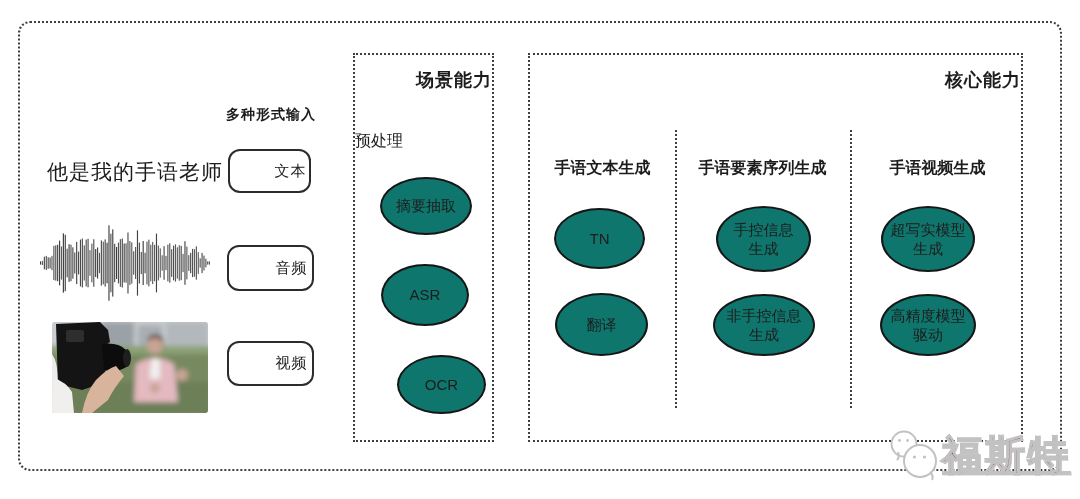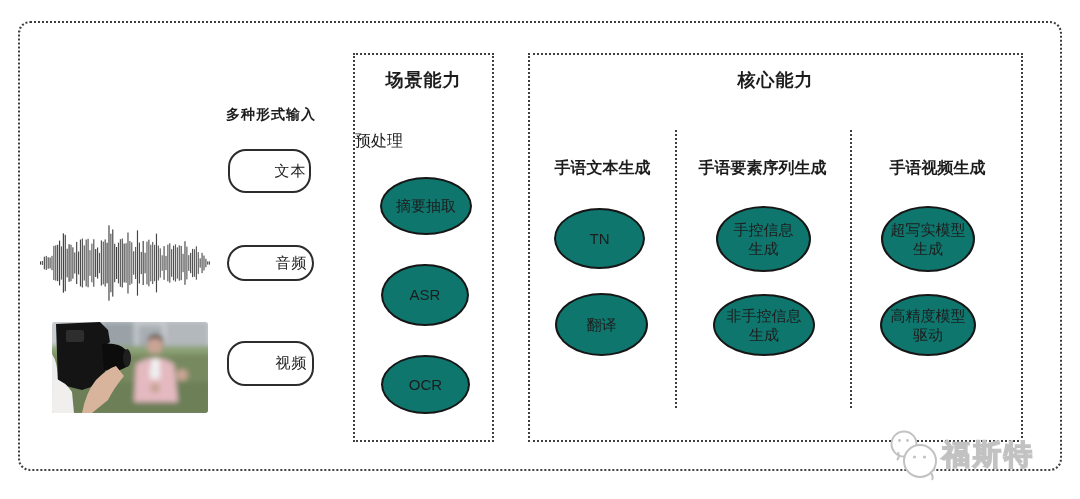--- a/index.html
+++ b/index.html
@@ -8,52 +8,53 @@
     position:relative; width:1080px; height:499px; background:#ffffff;
     font-family:"Liberation Sans","DejaVu Sans",sans-serif; color:#1c1c1c; overflow:hidden;
   }
   .outer-border {
     position:absolute; left:18px; top:21px; width:1044px; height:450px;
     border:2px dotted #3f3f3f; border-radius:12px;
   }
   .dashed-box { position:absolute; border:2px dotted #3f3f3f; background:transparent; }
   .scene-box { left:353px; top:53px; width:141px; height:389px; }
   .core-box  { left:528px; top:53px; width:495px; height:389px; }
-  .box-title { font-weight:bold; font-size:18px; text-align:center; margin-top:13px; letter-spacing:1px; }
+  .box-title { font-weight:bold; font-size:18px; text-align:right; margin-top:13px; letter-spacing:1px; }
   .scene-subtitle { position:absolute; top:76px; left:0; width:100%; font-size:16px; }
   .v-divider { position:absolute; top:75px; height:278px; width:0; border-left:2px dotted #3f3f3f; }
   .col-header { position:absolute; top:103px; text-align:center; font-size:16px; font-weight:600; }
   .ellipse {
     position:absolute; border:2.5px solid #161616; border-radius:50%; background:#0f766e;
     display:flex; flex-direction:column; align-items:center; justify-content:center;
     text-align:center; font-size:15px; line-height:1.3;
   }
   .io-box {
-    position:absolute; border:2px solid #2c2c2c; border-radius:18px; background:#ffffff;
+    position:absolute; border:2px solid #2c2c2c; border-radius:12px; background:#ffffff;
     display:flex; align-items:center; justify-content:center; font-size:15px; letter-spacing:1px;padding-left:42px;
   }
   .input-heading { position:absolute; left:210px; top:106px; width:122px; text-align:center;
     font-size:14px; font-weight:bold; letter-spacing:1px; }
   .sample-text { position:absolute; left:47px; top:158px; font-size:21px; letter-spacing:1px; }
   .waveform { position:absolute; left:40px; top:217px; }
   .video-thumb { position:absolute; left:52px; top:322px; border-radius:2px; }
   .watermark { position:absolute; left:888px; top:426px; display:flex; align-items:center; z-index:5; }
   .wm-text {
-    font-size:28px; font-weight:bold; letter-spacing:3px; line-height:1;
-    color:#6d28d9; -webkit-text-stroke:1.4px #c2c2c2; text-shadow:1px 1px 0 #e8e8e8;
+    font-size:40px; font-weight:bold; letter-spacing:3px; line-height:1;
+    color:#7f1d1d; -webkit-text-stroke:1.4px #c2c2c2; text-shadow:1px 1px 0 #e8e8e8;text-decoration:underline;
   }
 </style>
 </head>
 <body>
 
 <div class="canvas">
 
   <div class="outer-border"></div>
 
   <div class="input-heading">多种形式输入</div>
+  <div class="sample-text">他是我的手语老师</div>
 
   <svg class="waveform" width="170" height="92" viewBox="0 0 170 92">
     <g id="wf-bars">
         <rect x="0.00" y="44.40" width="1.15" height="3.20" fill="#3b3b3b" opacity="0.98"></rect>
         <rect x="1.90" y="43.96" width="1.15" height="4.07" fill="#3b3b3b" opacity="0.82"></rect>
         <rect x="3.80" y="39.72" width="1.15" height="12.56" fill="#3b3b3b" opacity="0.91"></rect>
         <rect x="5.70" y="38.90" width="1.15" height="14.19" fill="#3b3b3b" opacity="0.88"></rect>
         <rect x="7.60" y="40.24" width="1.15" height="11.52" fill="#3b3b3b" opacity="0.89"></rect>
         <rect x="9.50" y="40.55" width="1.15" height="10.90" fill="#3b3b3b" opacity="0.93"></rect>
         <rect x="11.40" y="38.84" width="1.15" height="14.33" fill="#3b3b3b" opacity="0.84"></rect>
@@ -178,37 +179,37 @@
         <rect x="14" y="8" width="18" height="12" rx="2" fill="#2e2e2e"></rect>
         <path d="M44,58 Q56,46 64,44 L72,54 Q62,66 56,78 L40,91 L30,91 Q34,70 44,58 Z" fill="#d9b49d"></path>
         <path d="M2,56 Q14,60 20,70 L22,91 L0,91 Z" fill="#f0efed"></path>
       </g>
     </g>
   </svg>
 
   <div class="io-box" style="left:228px; top:149px; width:83px; height:44px;">
     <span>文本</span>
   </div>
-  <div class="io-box" style="left:227px; top:245px; width:87px; height:36px;">
+  <div class="io-box" style="left:227px; top:245px; width:87px; height:46px;">
     <span>音频</span>
   </div>
   <div class="io-box" style="left:227px; top:341px; width:87px; height:45px;">
     <span>视频</span>
   </div>
 
   <div class="dashed-box scene-box">
     <div class="box-title">场景能力</div>
     <div class="scene-subtitle">预处理</div>
     <div class="ellipse" style="left:25px; top:122px; width:92px; height:58px;">
       <span>摘要抽取</span>
     </div>
     <div class="ellipse" style="left:26px; top:209px; width:88px; height:62px;">
       <span>ASR</span>
     </div>
-    <div class="ellipse" style="left:26px; top:300px; width:89px; height:59px;">
+    <div class="ellipse" style="left:42px; top:300px; width:89px; height:59px;">
       <span>OCR</span>
     </div>
   </div>
 
   <div class="dashed-box core-box">
     <div class="box-title">核心能力</div>
 
     <div class="v-divider" style="left:145px;"></div>
     <div class="v-divider" style="left:320px;"></div>
 

